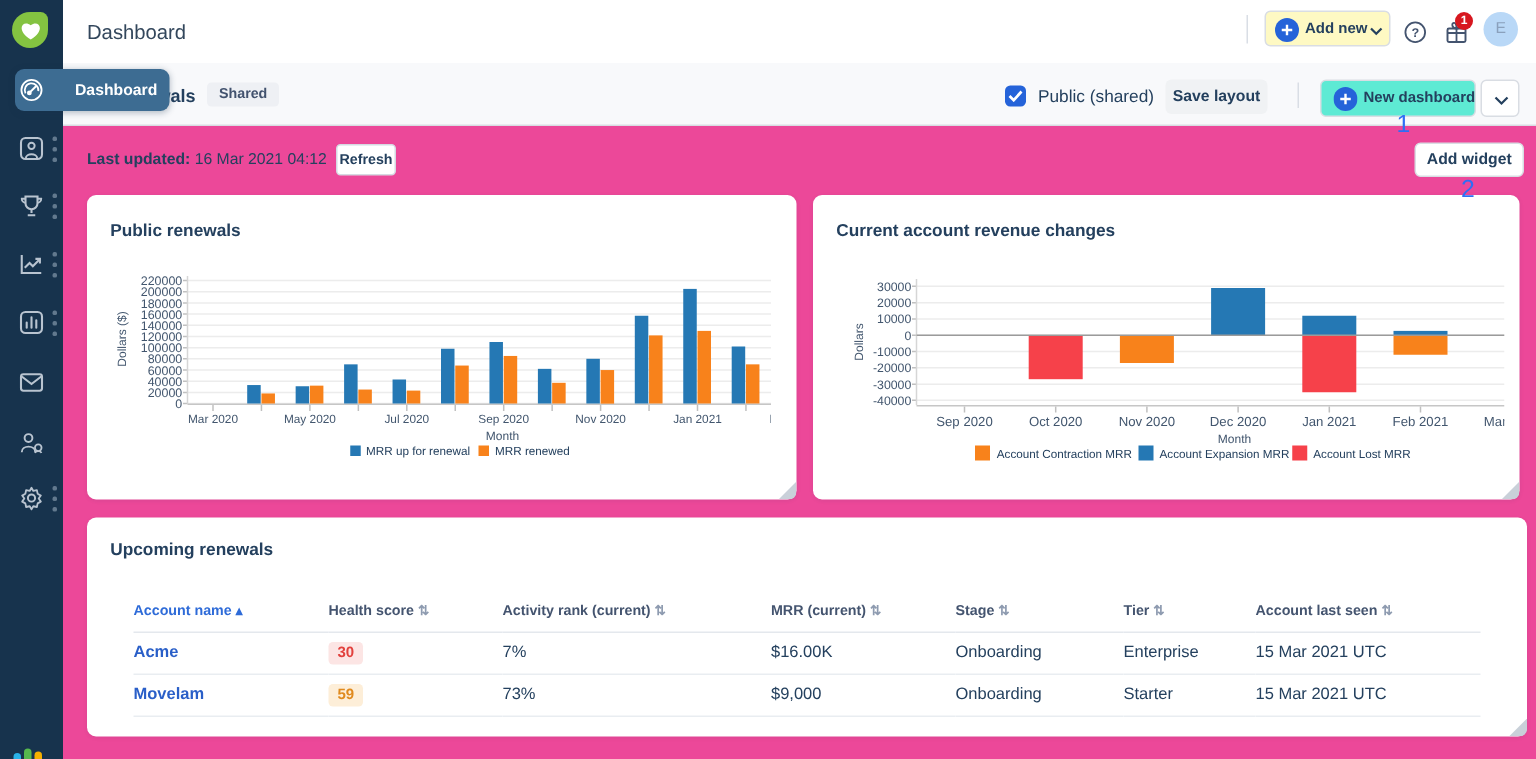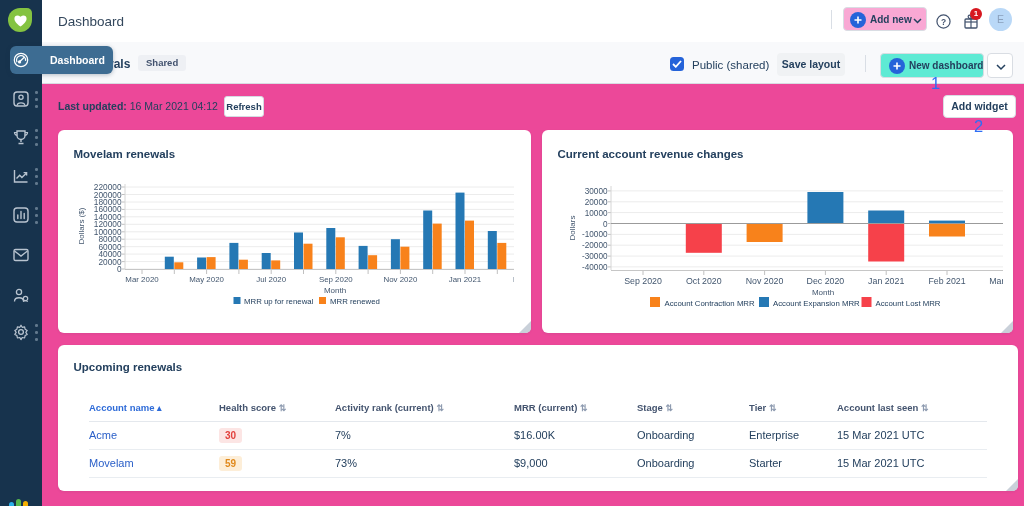--- a/index.html
+++ b/index.html
@@ -10,21 +10,21 @@
 .sdots{position:absolute;left:35px;width:4px;}
 .sdots i{display:block;width:2.5px;height:2.5px;border-radius:50%;background:#62798e;margin:0 0 4.5px 0;}
 .botdots{position:absolute;left:9px;top:499px;display:flex;gap:2.5px;align-items:flex-end;}
 .botdots i{width:4.5px;border-radius:3px;}
 .main{position:absolute;left:42px;top:0;width:982px;height:506px;}
 .topbar{position:absolute;left:0;top:0;width:982px;height:42px;background:#fff;z-index:5;}
 .pagetitle{position:absolute;left:16px;top:13.5px;font-size:13.5px;color:#33475c;}
 .search{position:absolute;left:606px;top:9px;width:170px;height:22px;background:#ebeef3;border-radius:4px;color:#97a3b4;font-size:11px;line-height:22px;padding-left:25px;white-space:nowrap;overflow:hidden;}
 .search svg{position:absolute;left:8px;top:4.5px;}
 .hsep1{position:absolute;left:789px;top:10px;width:1px;height:19px;background:#d9dee5;}
-.addnew{position:absolute;left:801px;top:7px;width:84px;height:24px;background:#f9a8d4;border:1px solid #d9dde3;border-radius:4px;white-space:nowrap;}
+.addnew{position:absolute;left:801px;top:7px;width:84px;height:24px;background:#fef9c3;border:1px solid #d9dde3;border-radius:4px;white-space:nowrap;}
 .addnew .plus{position:absolute;left:6px;top:3.5px;}
 .addnew .t{position:absolute;left:26px;top:5.5px;font-size:10px;font-weight:bold;color:#24405e;}
 .addnew svg.chev{position:absolute;right:4px;top:9.5px;}
 .helpic{position:absolute;left:894px;top:14px;}
 .giftic{position:absolute;left:921px;top:13px;}
 .badge1{position:absolute;left:928px;top:8px;width:12px;height:12px;border-radius:50%;background:#d7171f;color:#fff;font-size:8px;font-weight:bold;text-align:center;line-height:12px;z-index:2;}
 .avatar{position:absolute;left:947px;top:8px;width:23px;height:23px;border-radius:50%;background:#b9d8f7;color:#8aa0bc;font-size:10.5px;text-align:center;line-height:23px;}
 .toolbar{position:absolute;left:0;top:42px;width:982px;height:42px;background:#f8f9fb;border-bottom:1px solid #d9dde3;z-index:4;}
 .dashtitle{position:absolute;left:-25px;top:15px;font-size:12px;font-weight:bold;color:#24405e;white-space:nowrap;}
 .sharedbadge{position:absolute;left:96px;top:13px;height:16px;background:#eef0f4;border-radius:3px;font-size:9.5px;font-weight:bold;color:#42526e;line-height:16px;padding:0 8px;white-space:nowrap;}
@@ -45,21 +45,21 @@
 .lastupd{position:absolute;left:16px;top:15.5px;font-size:10.5px;color:#24405e;white-space:nowrap;}
 .refreshbtn{position:absolute;left:182px;top:12px;width:40px;height:21px;background:#fff;border:1px solid #d5dae2;border-radius:3px;font-size:9.5px;font-weight:bold;color:#24405e;text-align:center;line-height:19px;white-space:nowrap;}
 .addwidget{position:absolute;left:901px;top:11px;width:73px;height:23px;background:#fff;border:1px solid #d9dde3;border-radius:4px;font-size:10.5px;font-weight:bold;color:#24405e;text-align:center;line-height:21px;white-space:nowrap;}
 .ann{position:absolute;color:#2e6ef5;font-size:16.5px;font-weight:normal;z-index:50;}
 .card{position:absolute;background:#fff;border-radius:6px;box-shadow:0 1px 3px rgba(23,51,77,0.08);}
 .fold{position:absolute;right:0;bottom:0;width:0;height:0;border-style:solid;border-width:0 0 12px 12px;border-color:transparent transparent #c9d0d9 transparent;border-bottom-right-radius:5px;}
 .ctitle{position:absolute;left:15.5px;top:17.5px;font-size:11.5px;font-weight:bold;color:#24405e;white-space:nowrap;}
 table.tw{position:absolute;left:31px;top:50px;width:898px;border-collapse:collapse;font-size:11px;color:#24405e;table-layout:fixed;}
 table.tw th{font-size:9.5px;font-weight:bold;color:#44546f;text-align:left;height:26px;vertical-align:middle;border-bottom:1px solid #e4e8ed;white-space:nowrap;overflow:visible;}
 table.tw td{height:28px;vertical-align:middle;border-bottom:1px solid #e9edf1;}
-table.tw a{color:#2a5fc8;font-weight:normal;text-decoration:none;margin-top:48px;}
+table.tw a{color:#2a5fc8;font-weight:bold;text-decoration:none;margin-top:48px;}
 .hbadge{display:inline-block;min-width:12px;padding:2px 6px;border-radius:3px;font-size:10px;font-weight:bold;text-align:left;}
 .hb30{background:#fce5e4;color:#e2413d;}
 .hb59{background:#fdeed8;color:#e08a1e;}
 .sortud{color:#8e9bb0;font-size:9px;}
 </style></head>
 <body>
 <div class="sidebar">
   <div class="logo">
       <svg width="15" height="13" viewBox="0 0 24 21">
         <path d="M12 20 C-5 9.5 3.5 -2 12 4.5 C20.5 -2 29 9.5 12 20 Z" fill="#fff"></path>
@@ -180,21 +180,21 @@
         </svg>
       </div>
   </div>
   <div class="ann" style="left:889px;top:74px;">1</div>
   <div class="ann" style="left:932px;top:117px;">2</div>
   <div class="content">
     <div class="lastupd"><b>Last updated:</b> 16 Mar 2021 04:12</div>
     <div class="refreshbtn">Refresh</div>
     <div class="addwidget">Add widget</div>
     <div class="card" style="left:16px;top:46px;width:473px;height:203px;">
-      <div class="ctitle">Movelam renewals</div>
+      <div class="ctitle">Public renewals</div>
       <div style="position:absolute;left:0;top:0;"><svg width="456" height="203" viewBox="0 0 456 203" font-family="Liberation Sans, sans-serif">
             <line x1="67" y1="139.0" x2="456" y2="139.0" stroke="#ececec" stroke-width="1"></line>
             <line x1="64" y1="139.0" x2="67" y2="139.0" stroke="#c0c0c0" stroke-width="1"></line>
             <text x="63.5" y="142.0" font-size="8.3" fill="#42566e" text-anchor="end">0</text>
             <line x1="67" y1="131.6" x2="456" y2="131.6" stroke="#ececec" stroke-width="1"></line>
             <line x1="64" y1="131.6" x2="67" y2="131.6" stroke="#c0c0c0" stroke-width="1"></line>
             <text x="63.5" y="134.6" font-size="8.3" fill="#42566e" text-anchor="end">20000</text>
             <line x1="67" y1="124.1" x2="456" y2="124.1" stroke="#ececec" stroke-width="1"></line>
             <line x1="64" y1="124.1" x2="67" y2="124.1" stroke="#c0c0c0" stroke-width="1"></line>
             <text x="63.5" y="127.1" font-size="8.3" fill="#42566e" text-anchor="end">40000</text>

